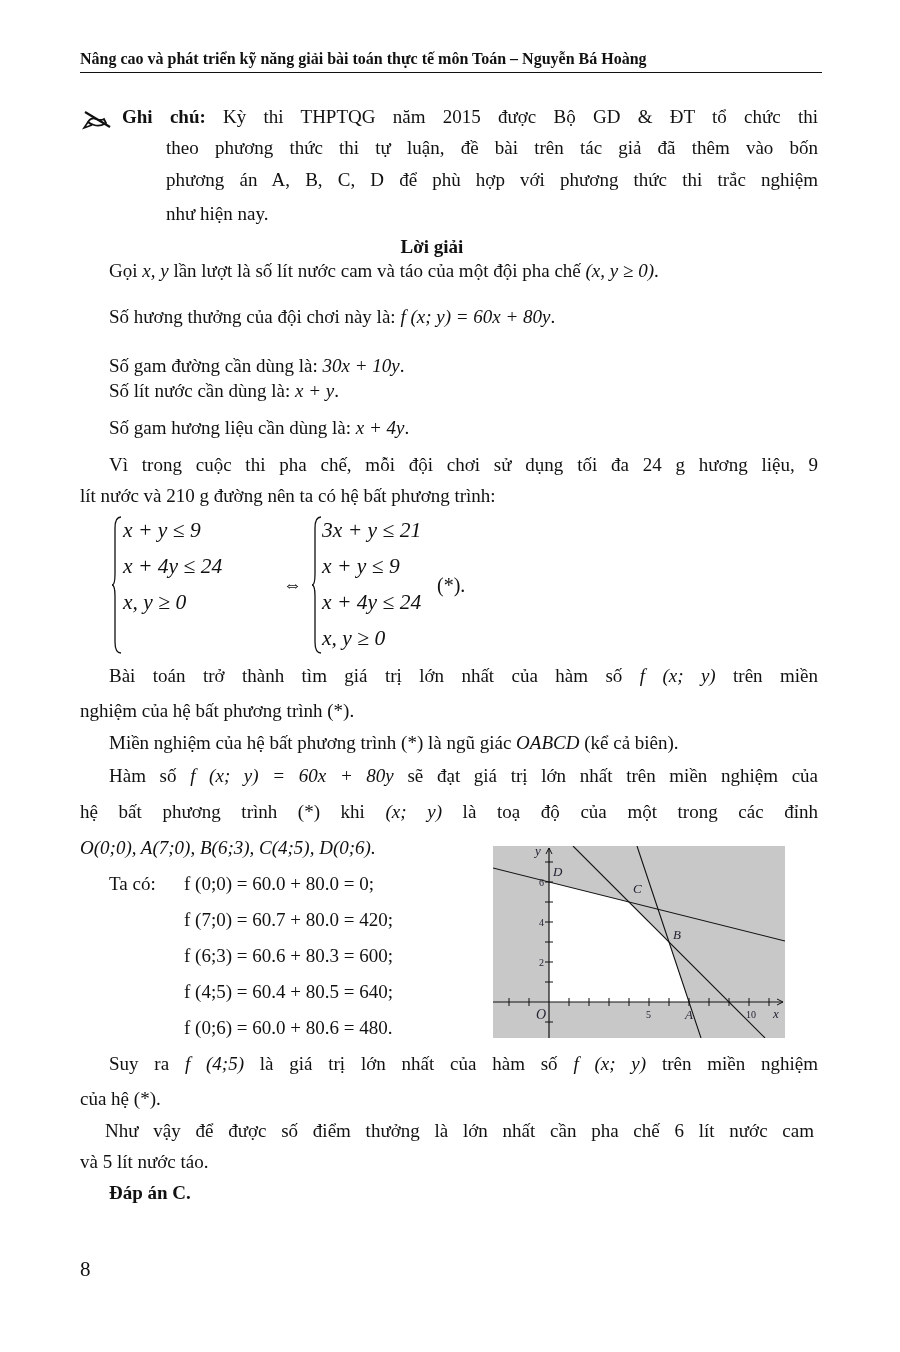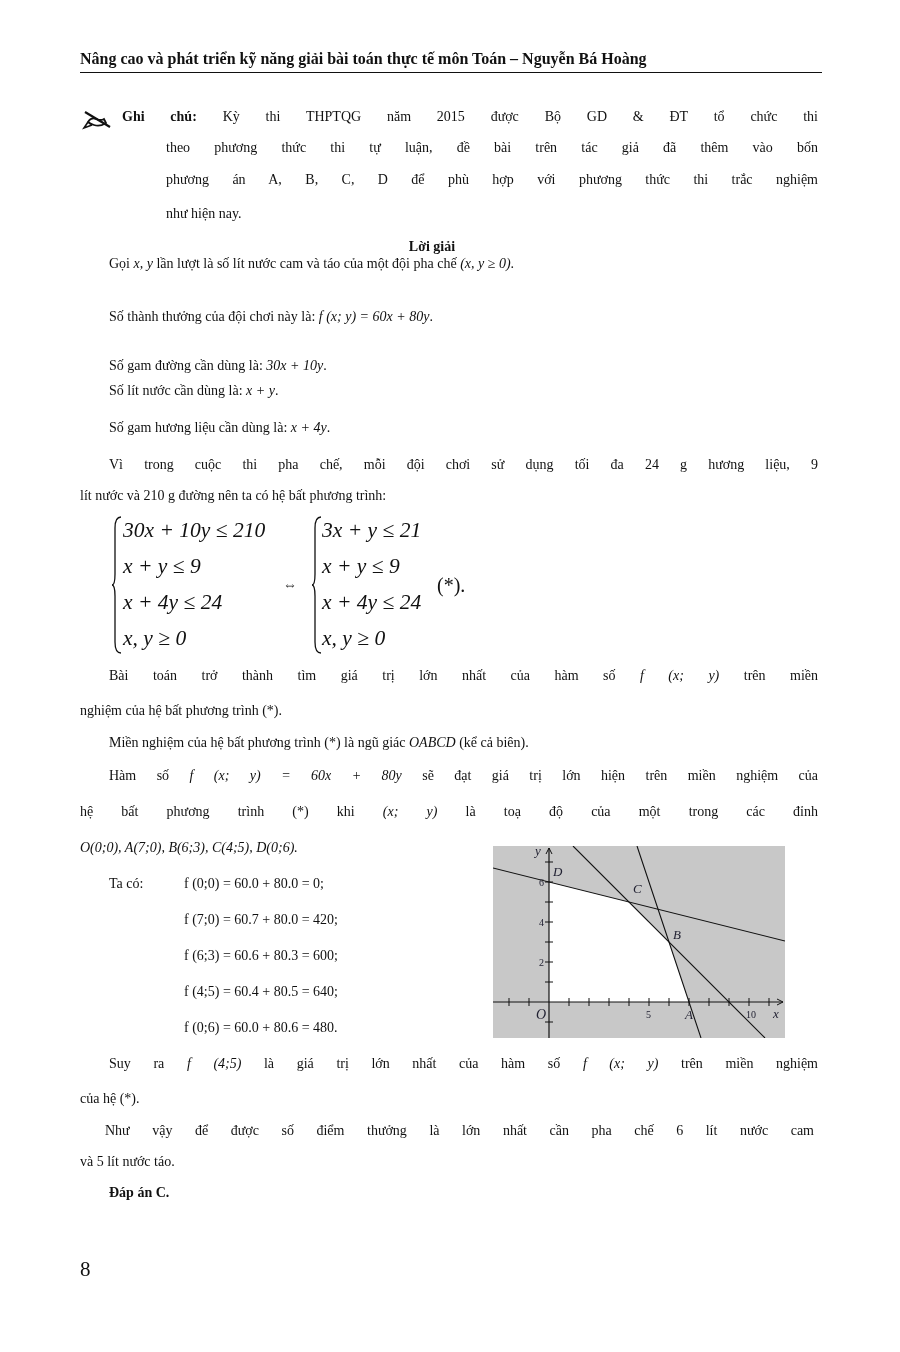--- a/index.html
+++ b/index.html
@@ -1,20 +1,20 @@
 <!DOCTYPE html>
 <html><head>
 <meta charset="utf-8">
 <style>
   html, body { margin: 0; padding: 0; background: #ffffff; }
   body { width: 900px; height: 1352px; position: relative; overflow: hidden;
          font-family: "Liberation Serif", "DejaVu Serif", serif; color: #111; }
   .header { position: absolute; left: 80px; top: 46px; width: 742px; height: 26px;
             border-bottom: 1.5px solid #111; font-weight: bold; font-size: 16px; line-height: 26px; }
-  .line { position: absolute; font-size: 14px; line-height: 30px; white-space: nowrap; }
+  .line { position: absolute; font-size: 19px; line-height: 30px; white-space: nowrap; }
   .justify { text-align: justify; text-align-last: justify; white-space: normal; }
   .i { font-style: italic; }
   .b { font-weight: bold; }
   .note-icon { position: absolute; left: 82px; top: 108px; width: 34px; height: 22px; }
   .brace-sys { position: absolute; font-size: 21.5px; line-height: 36px; }
   .brace { position: absolute; width: 10px; }
   .graph { position: absolute; left: 493px; top: 846px; width: 292px; height: 192px; }
   .page-num { position: absolute; left: 80px; top: 1257px; font-size: 21px; }
 </style>
 </head>
@@ -30,44 +30,43 @@
 <div class="line justify" style="left:122px; top:102px; width:696px;">
   <span class="b">Ghi chú:</span>
   <span>Kỳ thi THPTQG năm 2015 được Bộ GD &amp; ĐT tổ chức thi</span>
 </div>
 <div class="line justify" style="left:166px; top:133px; width:652px;">theo phương thức thi tự luận, đề bài trên tác giả đã thêm vào bốn</div>
 <div class="line justify" style="left:166px; top:165px; width:652px;">phương án  A, B, C, D để phù hợp với phương thức thi trắc nghiệm</div>
 <div class="line" style="left:166px; top:199px;">như hiện nay.</div>
 
 <div class="line b" style="left:0; width:864px; text-align:center; top:232px;">Lời giải</div>
 
-<div class="line" style="left:109px; top:249px;text-align:right;">
+<div class="line" style="left:109px; top:256px;text-align:right;">
   <span>Gọi </span><span class="i">x, y</span><span> lần lượt là số lít nước cam và táo của một đội pha chế </span><span class="i">(x, y ≥ 0)</span><span>.</span>
 </div>
 <div class="line" style="left:109px; top:302px;">
-  <span>Số thành thưởng của đội chơi này là: </span><span class="i">f (x; y) = 60x + 80y</span><span>.</span>
+  <span>Số hương thưởng của đội chơi này là: </span><span class="i">f (x; y) = 60x + 80y</span><span>.</span>
 </div>
 <div class="line" style="left:109px; top:339px;margin-top:12px;">
   <span>Số gam đường cần dùng là: </span><span class="i">30x + 10y</span><span>.</span>
 </div>
 <div class="line" style="left:109px; top:376px;">
   <span>Số lít nước cần dùng là: </span><span class="i">x + y</span><span>.</span>
 </div>
 <div class="line" style="left:109px; top:413px;">
   <span>Số gam hương liệu cần dùng là: </span><span class="i">x + 4y</span><span>.</span>
 </div>
 
 <div class="line justify" style="left:109px; top:450px; width:709px;">Vì trong cuộc thi pha chế, mỗi đội chơi sử dụng tối đa 24 g hương liệu, 9</div>
 <div class="line" style="left:80px; top:481px;">lít nước và 210 g đường nên ta có hệ bất phương trình:</div>
 
 <svg class="brace" style="left:112px; top:516px; height:138px;" viewBox="0 0 10 138" preserveAspectRatio="none">
   <path d="M9 1 Q3 1 3 12 L3 58 Q3 69 0 69 Q3 69 3 80 L3 126 Q3 137 9 137" fill="none" stroke="#111" stroke-width="1.3"></path>
 </svg>
 <div class="brace-sys i" style="left:123px; top:512px;">
-  <div>30x + 10y ≤ 210</div>
   <div>x + y ≤ 9</div>
   <div>x + 4y ≤ 24</div>
   <div>x, y ≥ 0</div>
 </div>
 <div class="line" style="left:283px; top:570px;">⇔</div>
 <svg class="brace" style="left:312px; top:516px; height:138px;" viewBox="0 0 10 138" preserveAspectRatio="none">
   <path d="M9 1 Q3 1 3 12 L3 58 Q3 69 0 69 Q3 69 3 80 L3 126 Q3 137 9 137" fill="none" stroke="#111" stroke-width="1.3"></path>
 </svg>
 <div class="brace-sys i" style="left:322px; top:512px;">
   <div>3x + y ≤ 21</div>
@@ -78,21 +77,21 @@
 <div class="line" style="left:437px; top:570px; font-size:20px;">(*).</div>
 
 <div class="line justify" style="left:109px; top:661px; width:709px;">
   <span>Bài toán trở thành tìm giá trị lớn nhất của hàm số </span><span class="i">f (x; y)</span><span> trên miền</span>
 </div>
 <div class="line" style="left:80px; top:696px;">nghiệm của hệ bất phương trình (*).</div>
 <div class="line" style="left:109px; top:728px;">
   <span>Miền nghiệm của hệ bất phương trình (*) là ngũ giác </span><span class="i">OABCD</span><span> (kể cả biên).</span>
 </div>
 <div class="line justify" style="left:109px; top:761px; width:709px;">
-  <span>Hàm số </span><span class="i">f (x; y) = 60x + 80y</span><span> sẽ đạt giá trị lớn hiện trên miền nghiệm của</span>
+  <span>Hàm số </span><span class="i">f (x; y) = 60x + 80y</span><span> sẽ đạt giá trị lớn nhất trên miền nghiệm của</span>
 </div>
 <div class="line justify" style="left:80px; top:797px; width:738px;">
   <span>hệ bất phương trình (*) khi </span><span class="i">(x; y)</span><span> là toạ độ của một trong các đỉnh</span>
 </div>
 <div class="line i" style="left:80px; top:833px;">O(0;0), A(7;0), B(6;3), C(4;5), D(0;6).</div>
 
 <div class="line" style="left:109px; top:869px;">Ta có:</div>
 <div class="line" style="left:184px; top:869px;">f (0;0) = 60.0 + 80.0 = 0;</div>
 <div class="line" style="left:184px; top:905px;">f (7;0) = 60.7 + 80.0 = 420;</div>
 <div class="line" style="left:184px; top:941px;">f (6;3) = 60.6 + 80.3 = 600;</div>

